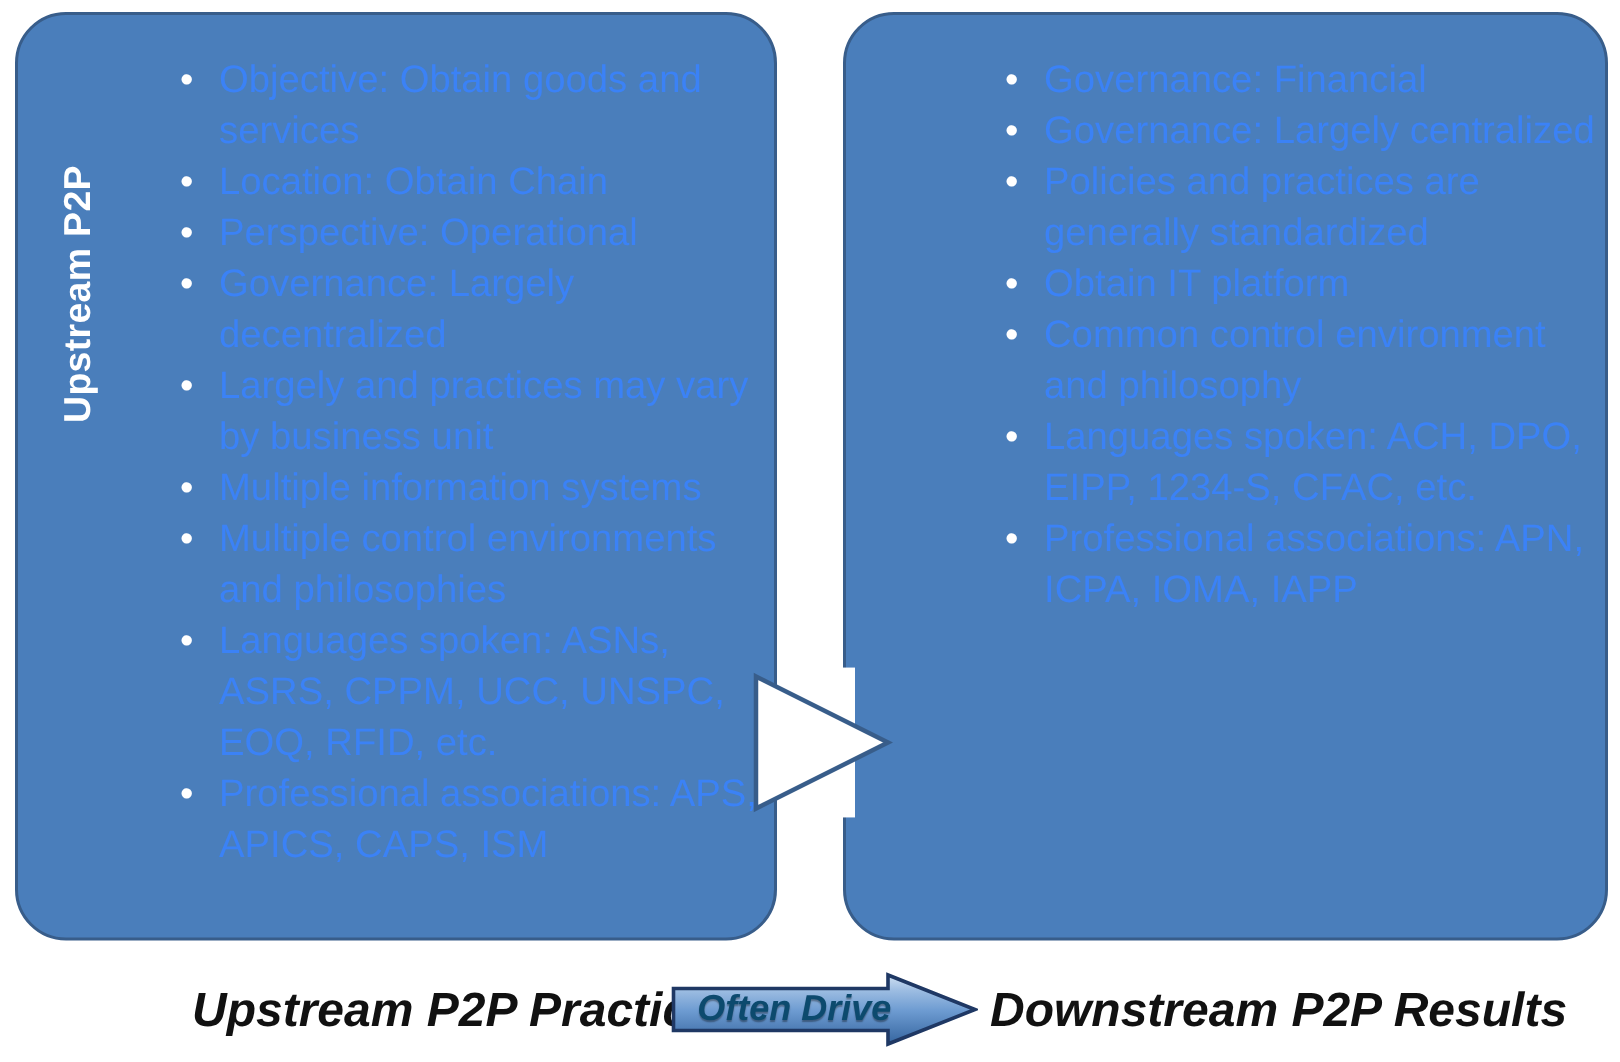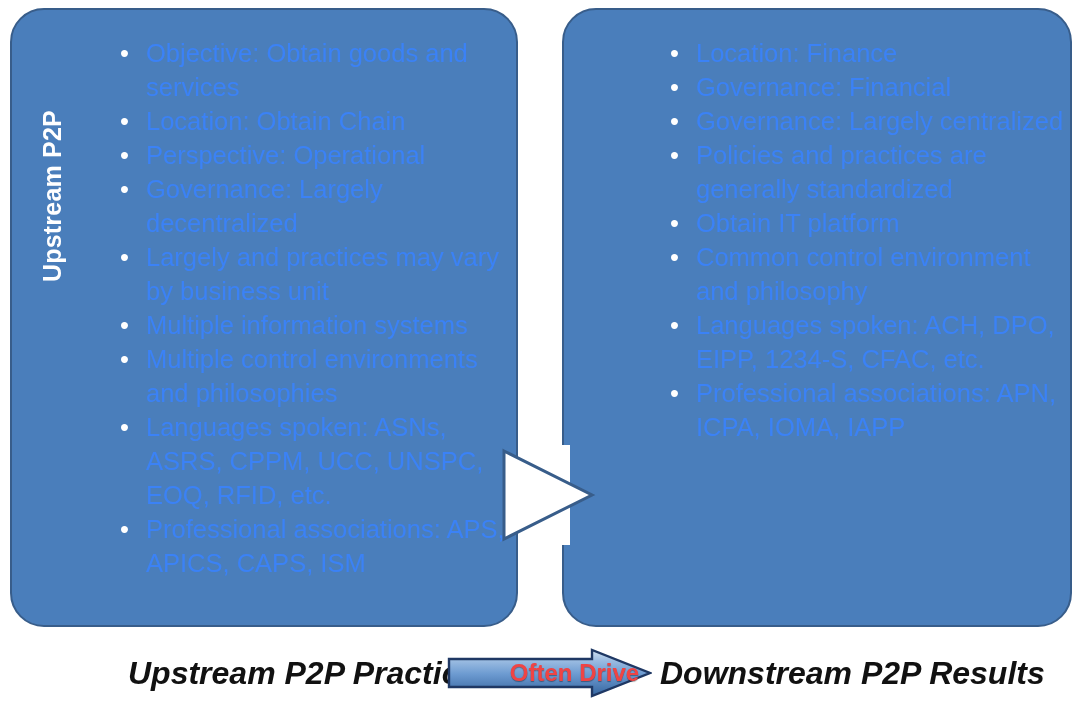--- a/index.html
+++ b/index.html
@@ -125,27 +125,27 @@
   }
   #drive-arrow-label {
     position: absolute;
     left: 447px;
     top: 648px;
     width: 165px;
     height: 50px;
     display: flex;
     align-items: center;
     justify-content: center;
-    color: #ef4444;
+    color: #0c4a6e;
     font-weight: bold;
+    font-style: italic;
     font-size: 24px;
     white-space: nowrap;
     text-shadow: 0 1px 1px rgba(0,0,0,0.35);
     pointer-events: none;
-    padding-left: 45px;
   }
 </style>
 </head>
 <body>
 
 <div id="diagram">
 
   <div class="panel" id="panel-upstream">
     <div class="side-label" id="label-upstream">Upstream P2P</div>
   </div>
@@ -160,21 +160,20 @@
     <li>Multiple control environments and philosophies</li>
     <li>Languages spoken: ASNs, ASRS, CPPM, UCC, UNSPC, EOQ, RFID, etc.</li>
     <li>Professional associations: APS, APICS, CAPS, ISM</li>
   </ul>
 
   <div class="panel" id="panel-downstream">
     
   </div>
 
   <ul class="bullets" id="bullets-downstream">
-    <li>Location: Finance</li>
     <li>Governance: Financial</li>
     <li>Governance: Largely centralized</li>
     <li>Policies and practices are generally standardized</li>
     <li>Obtain IT platform</li>
     <li>Common control environment and philosophy</li>
     <li>Languages spoken: ACH, DPO, EIPP, 1234-S, CFAC, etc.</li>
     <li>Professional associations: APN, ICPA, IOMA, IAPP</li>
   </ul>
 
   <svg id="connector-arrow" viewBox="0 0 112 100">

